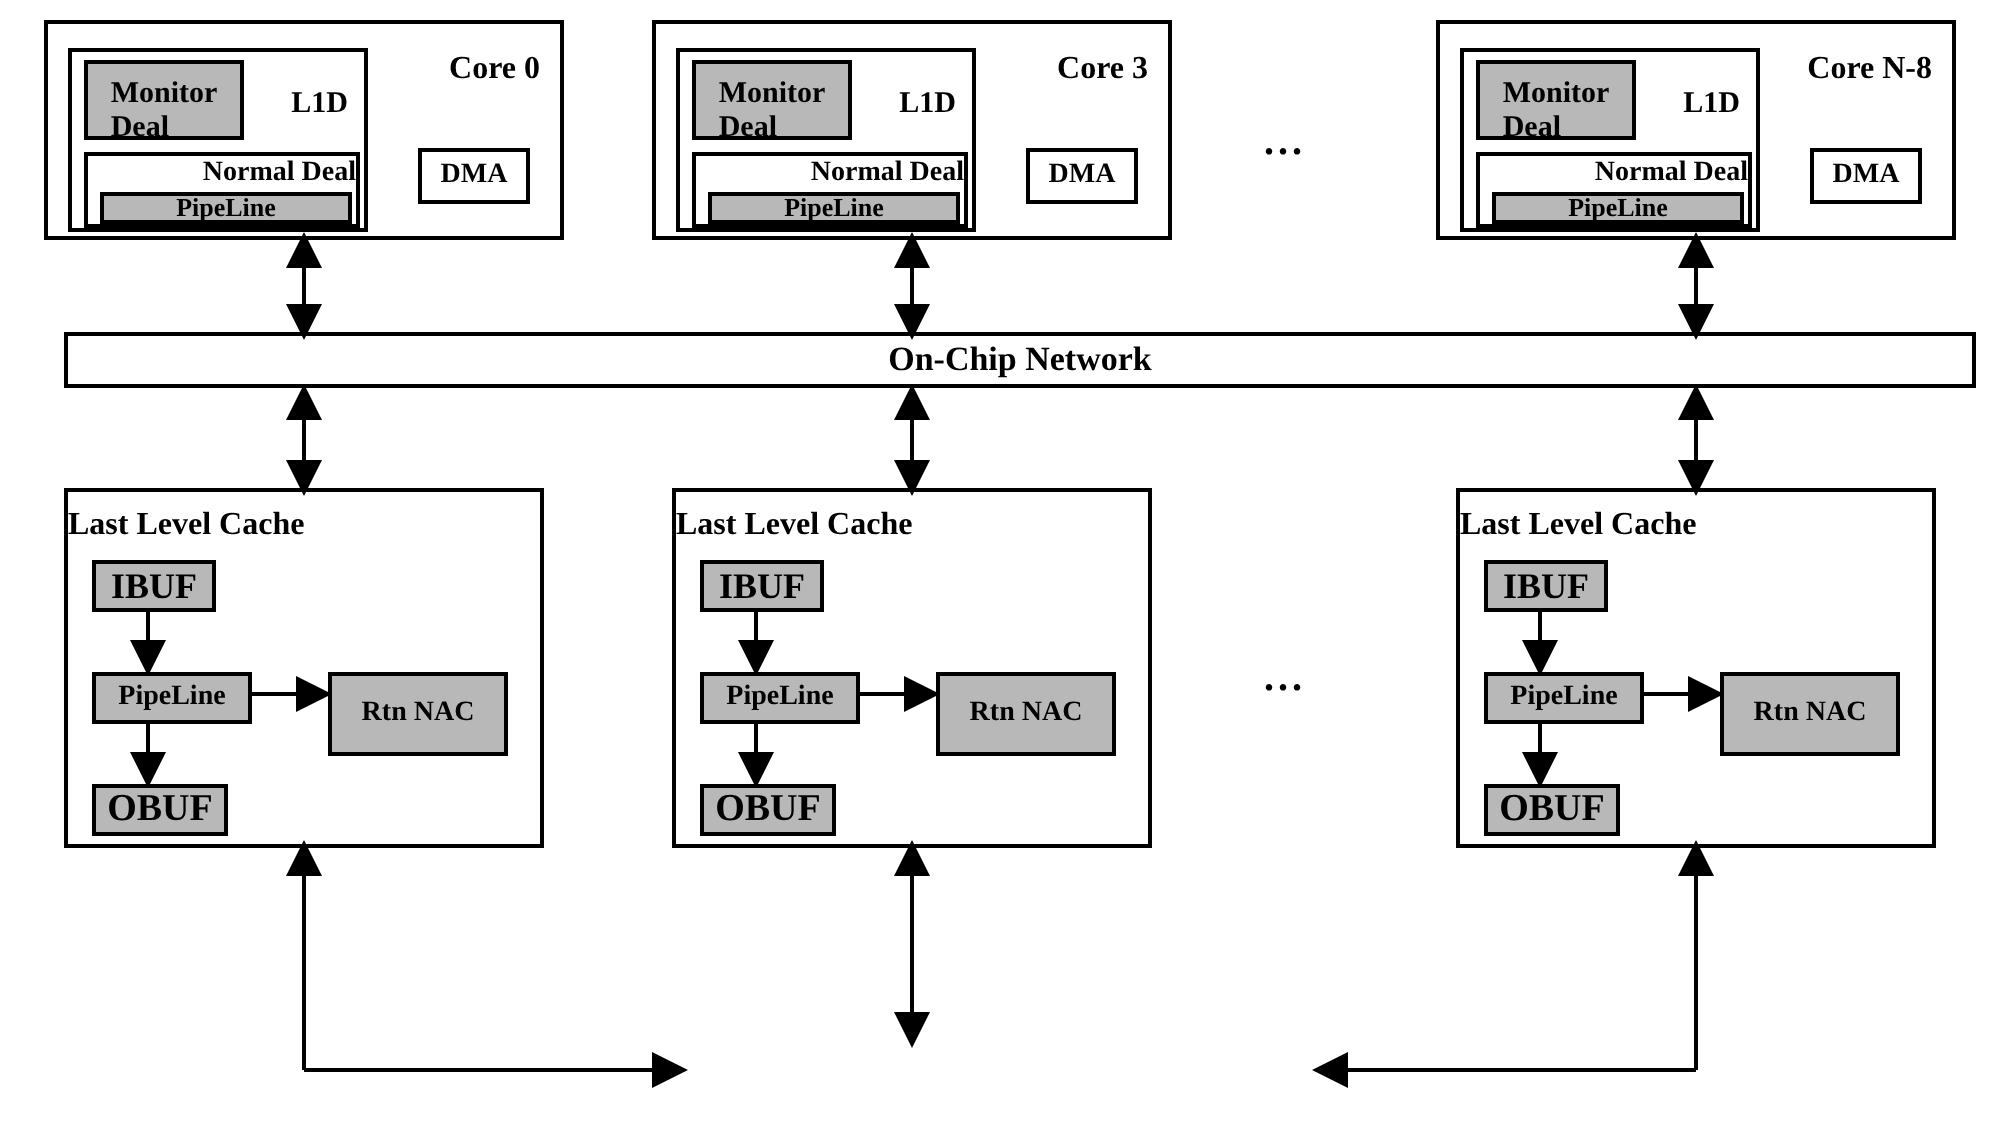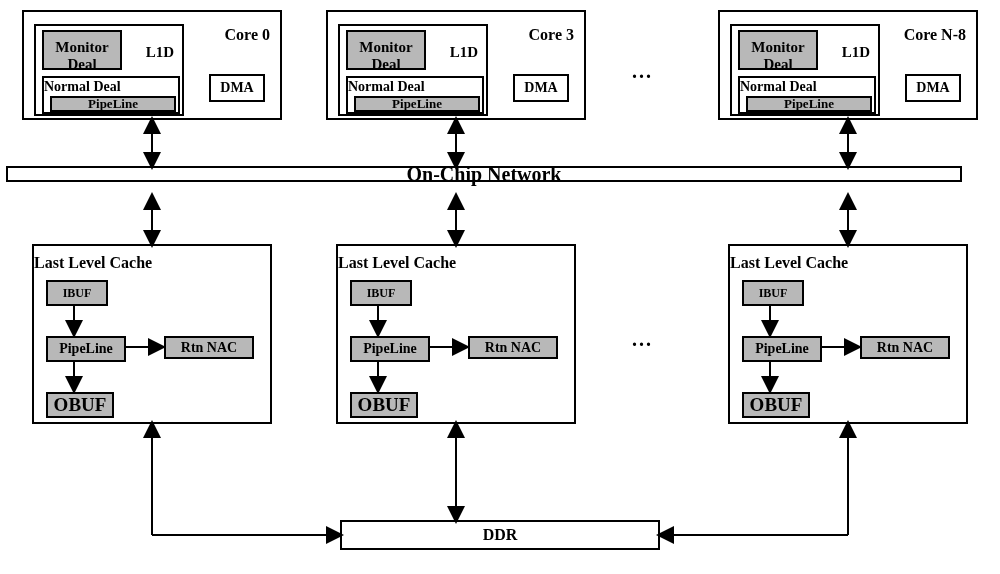--- a/index.html
+++ b/index.html
@@ -6,35 +6,35 @@
   body{margin:0;font-family:"Times New Roman",serif;font-size:15px;font-weight:bold;background:#fff}
   .canvas{position:relative;width:1000px;height:574px;margin:0}
 
   .box{position:absolute;border:2px solid #000;background:#fff}
   .shaded{background:#b8b8b8}
   .lbl{position:absolute;white-space:nowrap}
   .ctr{display:flex;align-items:center;justify-content:center}
 
   .corebox{top:10px;width:260px;height:110px}
   .l1d{top:12px;width:150px;height:92px}
-  .monitor{top:4px;left:6px;width:80px;height:40px;line-height:17px;text-align:center;padding-top:12px}
+  .monitor{top:4px;left:6px;width:80px;height:40px;line-height:17px;padding-top:12px}
   .normal{top:50px;left:6px;width:138px;height:38px}
-  .normal-lbl{position:absolute;top:1px;left:0;right:0;text-align:left;font-size:14px}
+  .normal-lbl{position:absolute;top:1px;left:0;right:0;text-align:right;font-size:14px}
   .pipeline-core{position:absolute;top:18px;left:6px;width:126px;height:16px;font-size:13px}
   .l1d-lbl{top:18px;font-size:15px}
   .dma{top:62px;width:56px;height:28px;font-size:14px}
   .core-lbl{top:14px;font-size:16px}
 
-  .ocn{top:166px;left:6px;width:956px;height:16px;font-size:20px}
+  .ocn{top:166px;left:32px;width:956px;height:28px;font-size:17px}
 
   .llcbox{top:244px;width:240px;height:180px}
   .llc-lbl{top:8px;left:0;right:0;text-align:left;font-size:16px}
-  .ibuf{top:34px;left:12px;width:62px;height:26px;font-size:12px}
+  .ibuf{top:34px;left:12px;width:62px;height:26px;font-size:18px}
   .pipe-llc{top:90px;left:12px;width:80px;height:26px;font-size:14px}
-  .rtn{top:90px;left:130px;width:90px;height:23px;font-size:14px}
+  .rtn{top:90px;left:130px;width:90px;height:42px;font-size:14px}
   .obuf{top:146px;left:12px;width:68px;height:26px;font-size:19px}
 
   .ddr{top:520px;left:340px;width:320px;height:30px;font-size:16px}
 
   .dots{position:absolute;font-size:20px;font-weight:bold;letter-spacing:2px}
 
   svg.arrows{position:absolute;top:0;left:0;width:1000px;height:574px;pointer-events:none}
   line{stroke:#000;stroke-width:2}
 </style>
 </head>
@@ -104,21 +104,20 @@
   <span class="dots" style="top:328px;left:632px">...</span>
 
   <div class="box llcbox" style="left:728px">
     <span class="lbl llc-lbl">Last Level Cache</span>
     <div class="box shaded ibuf ctr">IBUF</div>
     <div class="box shaded pipe-llc ctr">PipeLine</div>
     <div class="box shaded rtn ctr">Rtn NAC</div>
     <div class="box shaded obuf ctr">OBUF</div>
   </div>
 
-  <div class="box ddr ctr">DDR</div>
 
   <svg class="arrows">
     <defs>
       <marker id="ah" markerWidth="9" markerHeight="9" refX="6" refY="4.5" orient="auto">
         <path d="M0,0 L9,4.5 L0,9 Z" fill="#000"></path>
       </marker>
       <marker id="ahs" markerWidth="9" markerHeight="9" refX="3" refY="4.5" orient="auto">
         <path d="M9,0 L0,4.5 L9,9 Z" fill="#000"></path>
       </marker>
     </defs>

